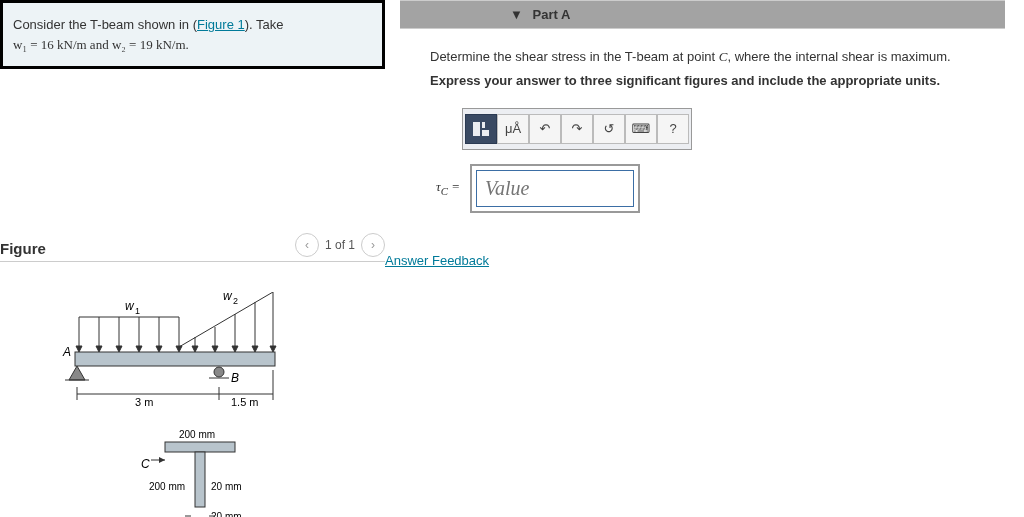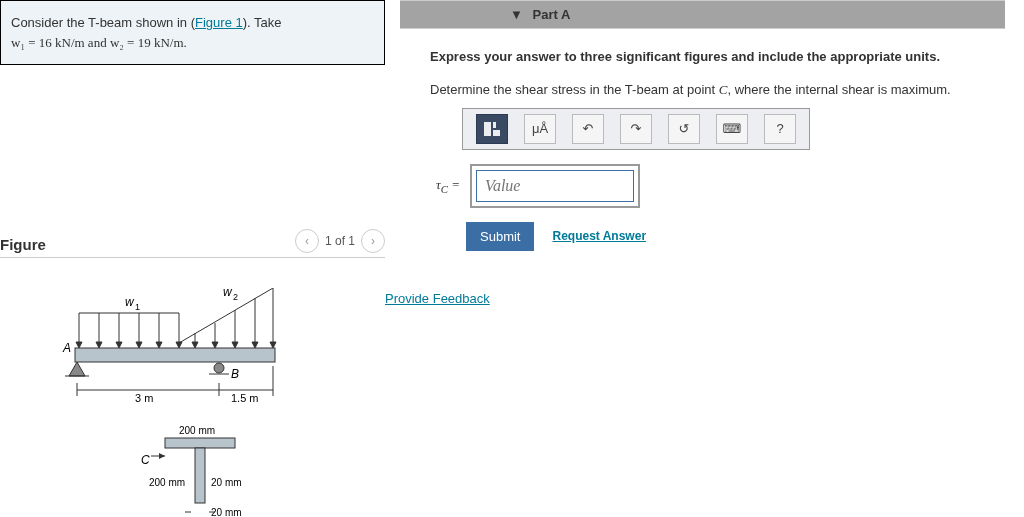--- a/index.html
+++ b/index.html
@@ -1,38 +1,38 @@
 <!DOCTYPE html>
 <html><head>
 <meta charset="utf-8">
 <style>
 body{margin:0;font-family:Arial,Helvetica,sans-serif;font-size:13px;color:#333;background:#fff;width:1024px}
 .left{float:left;width:385px}
 .right{float:left;width:620px;padding-left:15px;box-sizing:border-box}
-.prompt-box{background:#edf3f6;border:1px solid #000000;padding:12px 10px;line-height:1.5}
+.prompt-box{background:#edf3f6;border:3px solid #000000;padding:12px 10px;line-height:1.5}
 .prompt-box a{color:#007a99;text-decoration:underline}
 .katex{font-family:Georgia,serif;font-style:italic}
 .figure-hdr{margin-top:160px;padding:4px 0;border-bottom:1px solid #ccc;display:flex;align-items:flex-end;justify-content:space-between}
 .figure-hdr .title{font-weight:bold;font-size:15px}
 .pager{display:flex;align-items:center;gap:6px;color:#555;font-size:12px}
 .pager .btn{width:22px;height:22px;border:1px solid #ccc;border-radius:50%;display:flex;align-items:center;justify-content:center;color:#999}
 .figure-img{margin:30px 0 0 55px}
 .part-hdr{border:1px solid #ccc;border-left:none;border-right:none;padding:6px 0 6px 110px;font-weight:bold;background:#a3a3a3}
 .part-hdr .tri{display:inline-block;margin-right:6px;color:#333}
 .part-body{padding:18px 0 0 30px}
 .instr{line-height:1.6;margin-bottom:3px}
 .pointC{font-style:italic;font-family:Georgia,serif}
 .bold{font-weight:bold;margin-bottom:12px}
-.toolbar{border:1px solid #999;background:#eceef2;display:inline-flex;padding:5px 13px;gap:16px;margin:4px 0 0 32px}
+.toolbar{border:1px solid #999;background:#eceef2;display:inline-flex;padding:5px 2px;gap:0;margin:4px 0 0 32px}
 .tbtn{min-width:30px;height:28px;border:1px solid #bbb;background:#f5f5f5;display:flex;align-items:center;justify-content:center;font-size:13px;color:#444}
 .tbtn.dark{background:#3a4a63;color:#fff;border-color:#2b3a52}
 .answer-row{display:flex;align-items:center;gap:10px;margin:14px 0 14px 6px}
 .tau{font-family:Georgia,serif;font-style:italic}
 .inputbox{border:2px solid #999;padding:4px;display:flex;gap:8px}
-.inputbox input{border:1px solid #3b6ea5;padding:6px 8px;font-family:Georgia,serif;font-style:italic;color:#888;font-size:16px}
+.inputbox input{border:1px solid #3b6ea5;padding:6px 8px;font-family:Georgia,serif;font-style:italic;color:#888;font-size:20px}
 .inputbox input.val{width:140px}
 .inputbox input.unit{width:110px}
 .submit-row{display:flex;align-items:center;gap:18px;margin-left:36px}
 .submit-btn{background:#3b6ea5;color:#fff;border:none;padding:7px 14px;font-size:13px;cursor:pointer}
 .link{color:#007a99;text-decoration:underline;font-weight:bold;font-size:12px}
 .feedback{margin-top:40px;margin-left:-15px}
 .feedback a{color:#007a99;text-decoration:underline}
 svg text{font-family:Arial,sans-serif}
 </style>
 </head>
@@ -125,24 +125,24 @@
     </svg>
   </div>
 </div>
 
 <div class="right">
   <div class="part-hdr">
     <span class="tri">▼</span>
     <span>Part A</span>
   </div>
   <div class="part-body">
-    <div class="instr bold">Express your answer to three significant figures and include the appropriate units.</div>
     <div class="instr">
       <span>Determine the shear stress in the T-beam at point </span><span class="pointC">C</span><span>, where the internal shear is maximum.</span>
     </div>
+    <div class="instr bold">Express your answer to three significant figures and include the appropriate units.</div>
 
     <div class="toolbar">
       <div class="tbtn dark">
         <svg width="18" height="16">
             <rect x="1" y="1" width="7" height="14" fill="#fff" opacity="0.9"></rect>
             <rect x="10" y="1" width="3" height="6" fill="#fff" opacity="0.9"></rect>
             <rect x="10" y="9" width="7" height="6" fill="#fff" opacity="0.9"></rect>
           </svg>
       </div>
       <div class="tbtn">μÅ</div>
@@ -153,22 +153,18 @@
       <div class="tbtn">?</div>
     </div>
 
     <div class="answer-row">
       <span class="tau"><i>τ<sub>C</sub></i> =</span>
       <span class="inputbox">
         <input class="val" placeholder="Value" style="">
       </span>
     </div>
 
-    <div class="submit-row">
-      <button class="submit-btn">Submit</button>
-      <a href="#" class="link">Request Answer</a>
-    </div>
   </div>
 
   <div class="feedback">
-    <a href="#">Provide Feedback</a>
+    <a href="#">Answer Feedback</a>
   </div>
 </div>
 
 </body></html>

